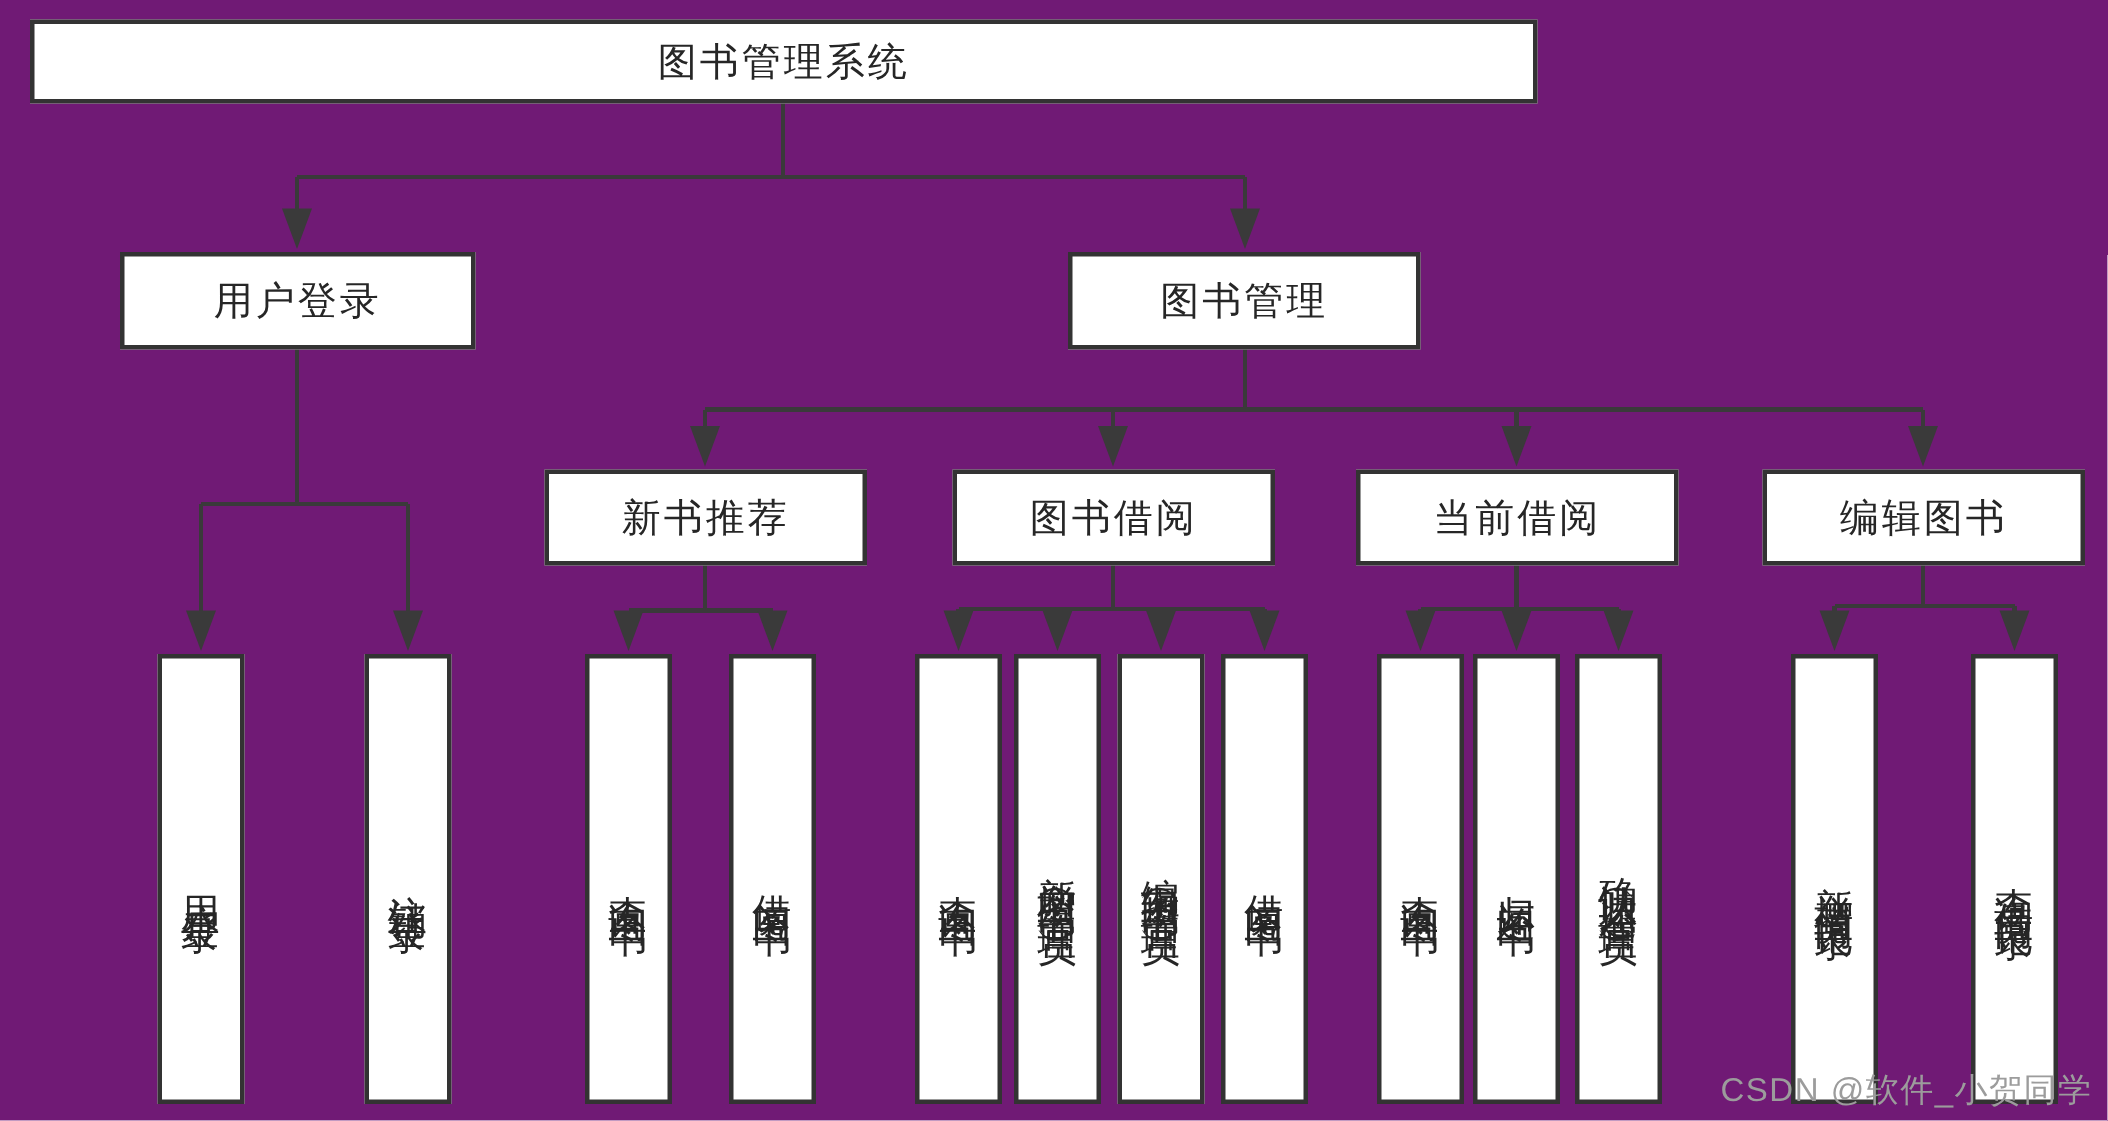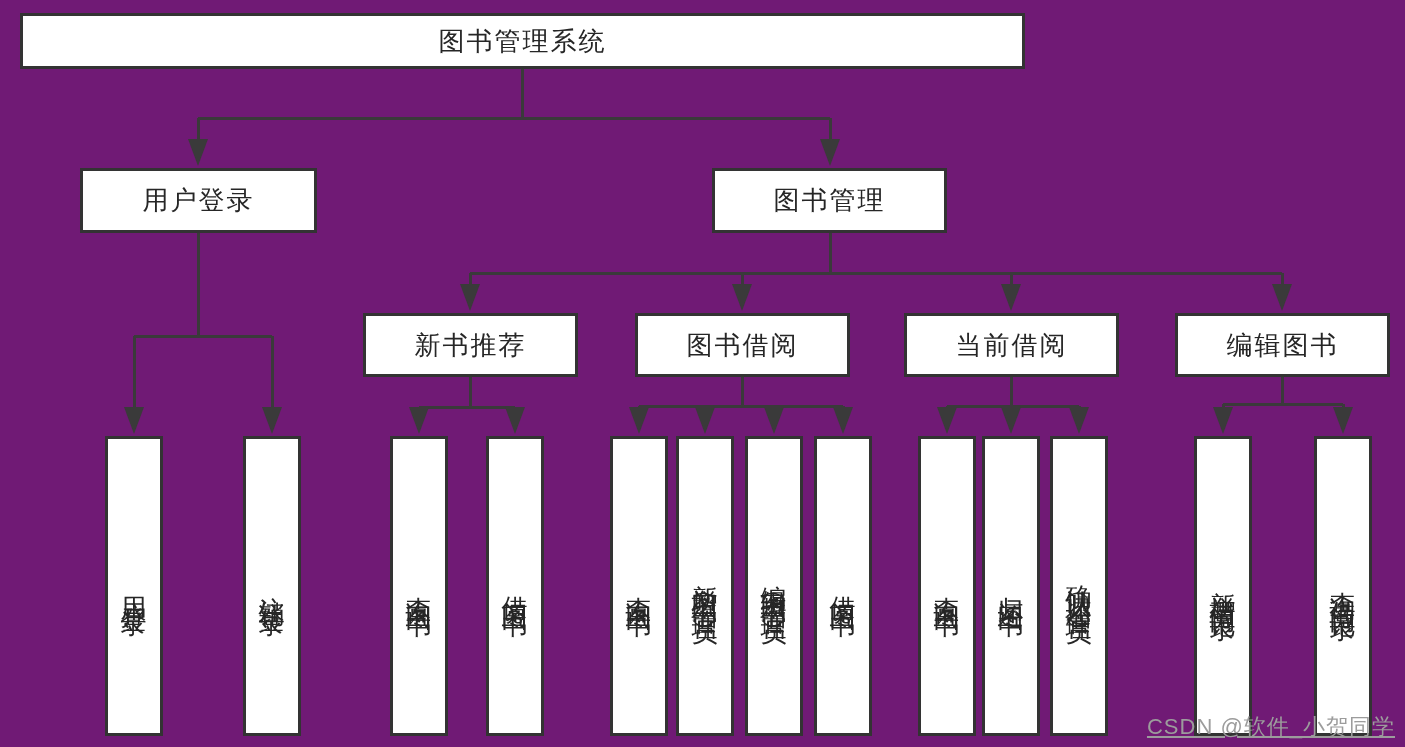--- a/index.html
+++ b/index.html
@@ -14,21 +14,21 @@
     box-sizing:border-box;display:flex;align-items:center;justify-content:center;
     color:#262626;
   }
   .node.h .label{font-size:26px;letter-spacing:2px;white-space:nowrap;}
   .node.v .label{
     writing-mode:vertical-rl;text-orientation:mixed;
     font-size:26px;letter-spacing:5px;line-height:1;
   }
   .watermark{
     position:absolute;right:10px;bottom:5px;
-    font-size:22px;letter-spacing:1px;color:#9c9c9c;white-space:nowrap;text-decoration:underline;
+    font-size:22px;letter-spacing:1px;color:#9c9c9c;white-space:nowrap;
   }
 </style>
 </head>
 <body>
 
 <div class="canvas">
 
   <svg class="connectors" viewBox="0 0 1405 747">
     <g stroke="#3a3a3a" stroke-width="3" fill="none" shape-rendering="crispEdges">
       <path d="M522 67 V118 M198 118 H830 M198 118 V141 M830 118 V141"></path>

